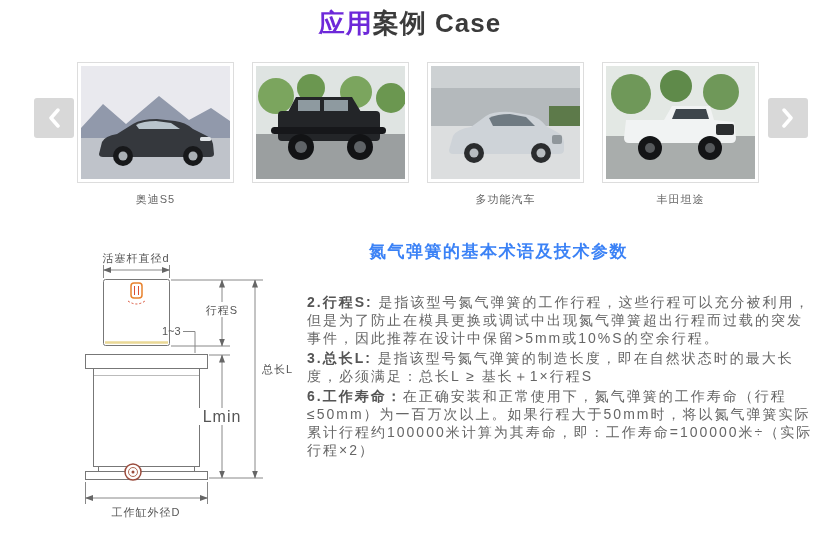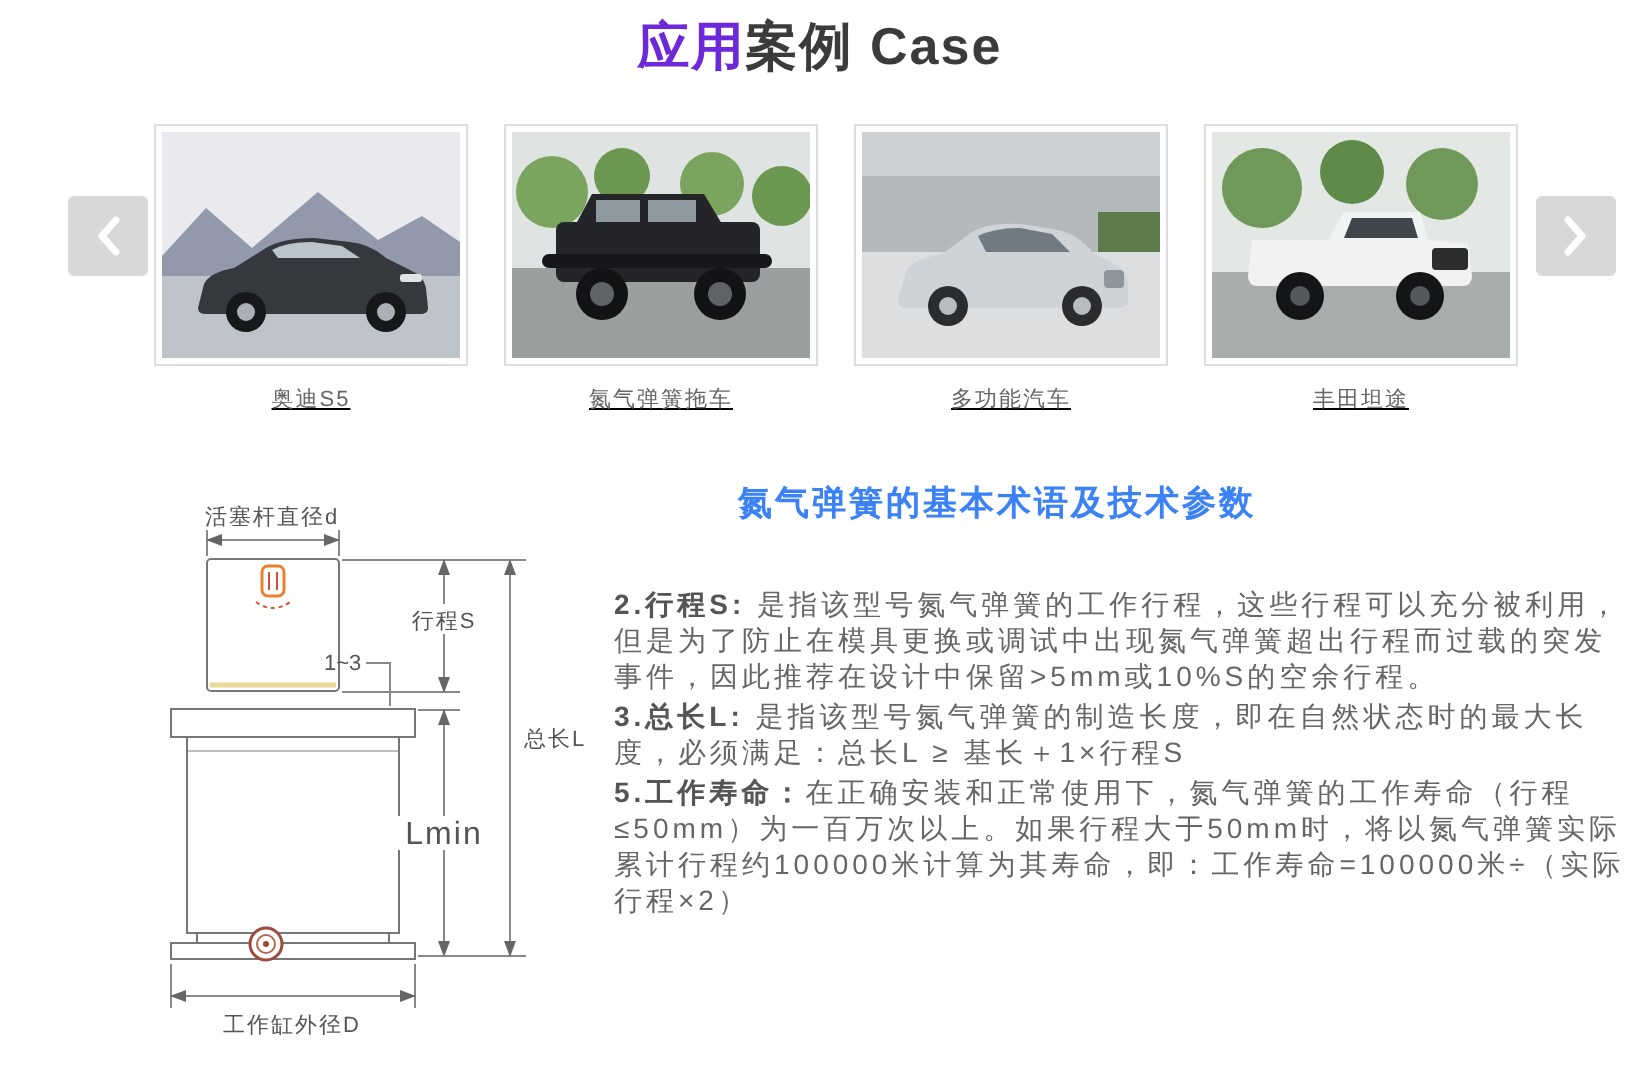--- a/index.html
+++ b/index.html
@@ -9,21 +9,21 @@
   .title{position:absolute;top:6px;left:0;width:100%;margin:0;text-align:center;
          font-size:26px;font-weight:bold;color:#3b3b3b;letter-spacing:1px;}
   .title .hl{color:#6d28d9;}
   
   .nav-btn{position:absolute;width:40px;height:40px;background:#d8d8d8;border:none;
            border-radius:3px;display:flex;align-items:center;justify-content:center;
            cursor:pointer;padding:0;}
   .nav-prev{left:34px;top:98px;}
   .nav-next{left:768px;top:98px;}
   .cards{position:absolute;left:77px;top:62px;display:flex;gap:18px;}
-  .card{width:157px;margin:0;text-decoration:underline;}
+  .card{width:157px;margin:0;}
   .thumb{width:149px;height:113px;border:1px solid #ddd;padding:3px;background:#fff;box-sizing:content-box;}
   .thumb svg{display:block;}
   .card figcaption{margin-top:9px;text-align:center;font-size:11px;color:#666;letter-spacing:1px;}
   
   .diagram{position:absolute;left:62px;top:242px;width:250px;height:290px;}
   .specs{position:absolute;left:307px;top:240px;width:510px;}
   .specs h2{margin:0 0 30px 62px;font-size:17px;font-weight:bold;color:#3b82f6;letter-spacing:1.5px;}
   .specs p{margin:0 0 2px 0;font-size:14px;line-height:18px;color:#666;letter-spacing:2px;}
   .specs p b{color:#555;}
   .dimtext{font-size:11px;fill:#555;letter-spacing:1px;}
@@ -74,21 +74,20 @@
           <rect x="42" y="34" width="22" height="11" fill="#8e9aa0"></rect>
             <rect x="68" y="34" width="24" height="11" fill="#8e9aa0"></rect>
           <rect x="22" y="45" width="102" height="30" rx="4" fill="#232528"></rect>
           <rect x="15" y="61" width="115" height="7" rx="3.5" fill="#16171a"></rect>
           <circle cx="45" cy="81" r="13" fill="#121315"></circle>
             <circle cx="45" cy="81" r="6" fill="#5f6367"></circle>
           <circle cx="104" cy="81" r="13" fill="#121315"></circle>
             <circle cx="104" cy="81" r="6" fill="#5f6367"></circle>
         </svg>
       </div>
-      <figcaption>氮气弹簧拖车</figcaption>
     </figure>
 
     <figure class="card">
       <div class="thumb">
         <svg width="149" height="113" viewBox="0 0 149 113">
           <rect width="149" height="113" fill="#b4b9bc"></rect>
           <rect x="0" y="0" width="149" height="22" fill="#cdd1d3"></rect>
           <rect x="118" y="40" width="31" height="22" fill="#5d7a4a"></rect>
           <rect y="60" width="149" height="53" fill="#dcdedf"></rect>
           <path d="M18,84 L22,70 Q26,63 40,61 L55,50 Q63,45 80,46 L98,49 Q108,51 115,60 L126,66 Q132,69 133,76 L133,84 Q133,88 128,88 L22,88 Q18,88 18,84 Z" fill="#ced3d8"></path>
@@ -191,16 +190,16 @@
       <text class="dimtext" x="200" y="131" text-anchor="start">总长L</text>
       <text x="160" y="180" text-anchor="middle" font-size="16" fill="#555" style="letter-spacing:1px;">Lmin</text>
       <text class="dimtext" x="84" y="274" text-anchor="middle">工作缸外径D</text>
     </svg>
   </div>
 
   <div class="specs">
     <h2>氮气弹簧的基本术语及技术参数</h2>
     <p><b>2.行程S:</b><span> 是指该型号氮气弹簧的工作行程，这些行程可以充分被利用，但是为了防止在模具更换或调试中出现氮气弹簧超出行程而过载的突发事件，因此推荐在设计中保留&gt;5mm或10%S的空余行程。</span></p>
     <p><b>3.总长L:</b><span> 是指该型号氮气弹簧的制造长度，即在自然状态时的最大长度，必须满足：总长L ≥ 基长＋1×行程S</span></p>
-    <p><b>5.工作寿命：</b><span>在正确安装和正常使用下，氮气弹簧的工作寿命（行程≤50mm）为一百万次以上。如果行程大于50mm时，将以氮气弹簧实际累计行程约100000米计算为其寿命，即：工作寿命=100000米÷（实际行程×2）</span></p>
+    <p><b>6.工作寿命：</b><span>在正确安装和正常使用下，氮气弹簧的工作寿命（行程≤50mm）为一百万次以上。如果行程大于50mm时，将以氮气弹簧实际累计行程约100000米计算为其寿命，即：工作寿命=100000米÷（实际行程×2）</span></p>
   </div>
 
 </div>
 
 </body></html>

